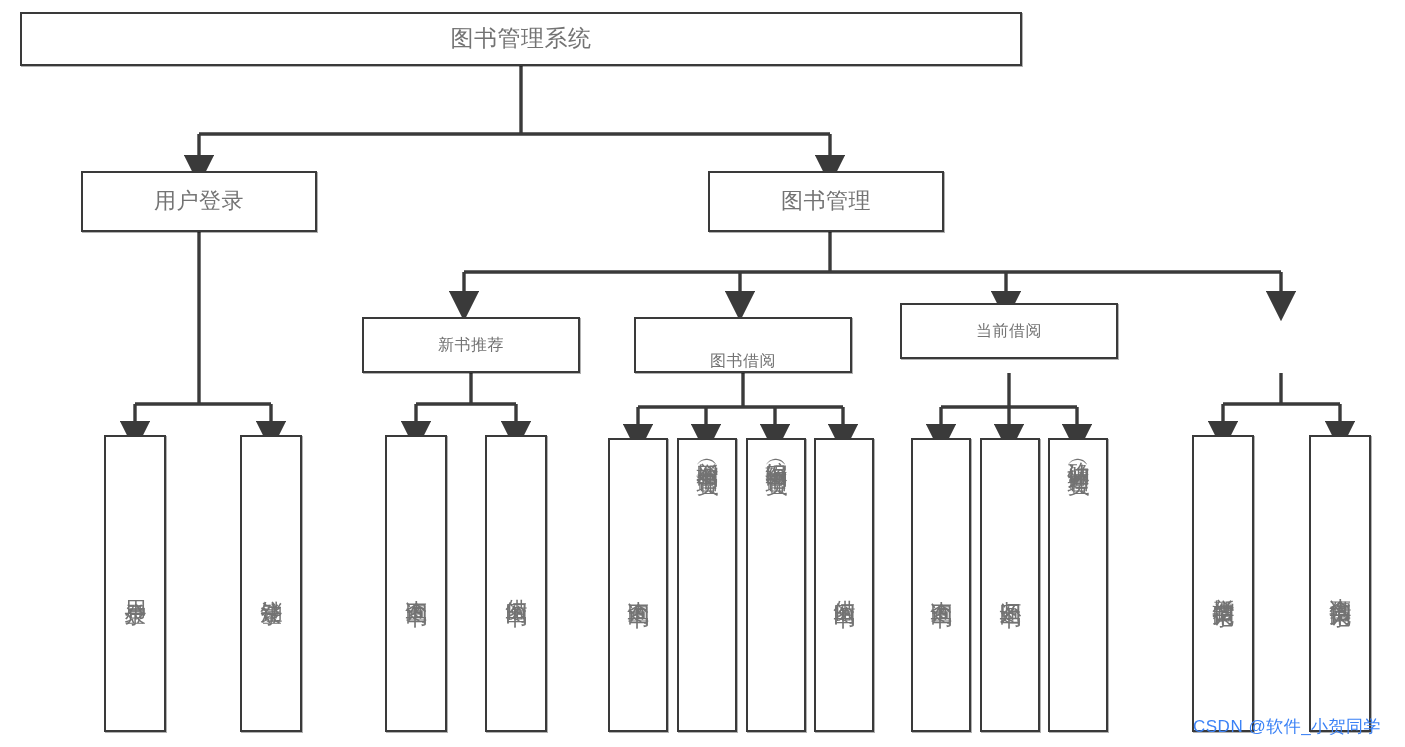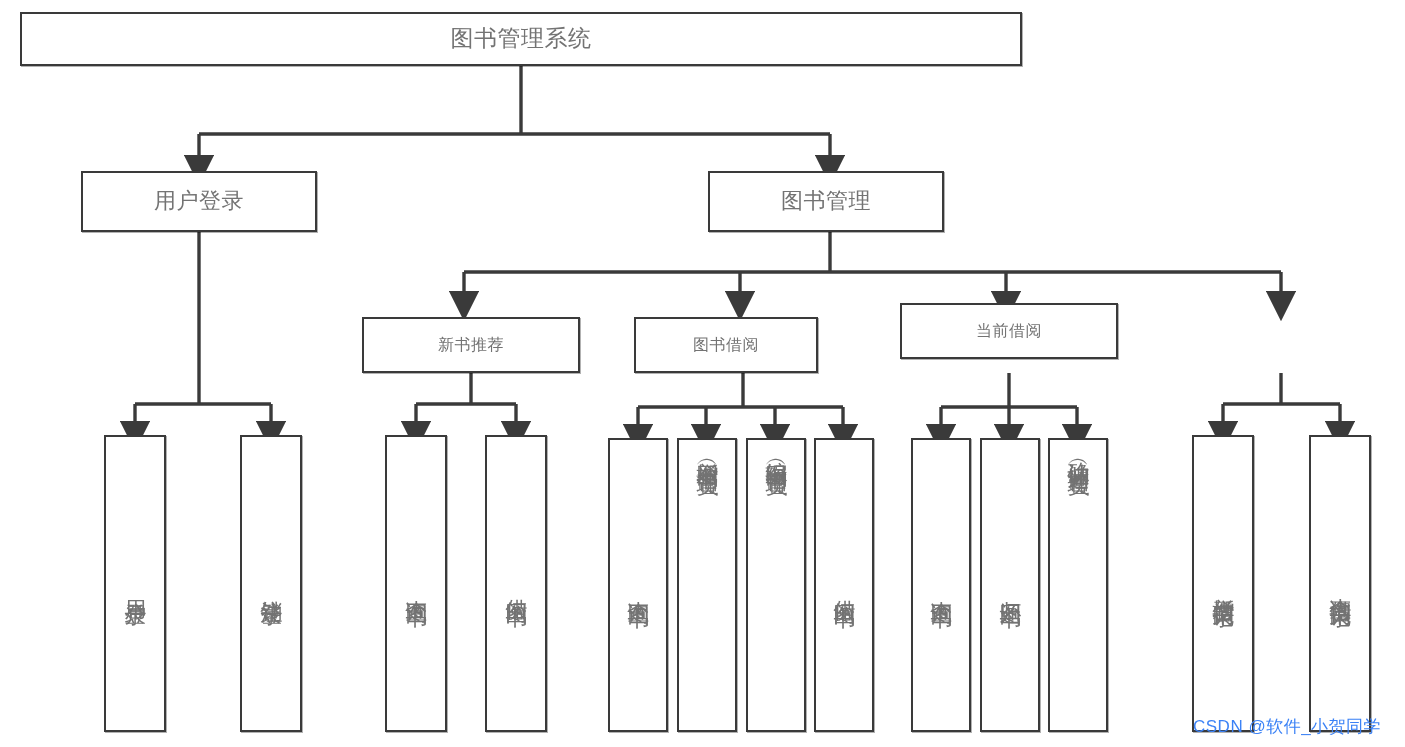--- a/index.html
+++ b/index.html
@@ -134,21 +134,21 @@
   <div class="node level2" style="left:81px; top:171px; width:236px; height:61px;">
     <span class="label">用户登录</span>
   </div>
   <div class="node level2" style="left:708px; top:171px; width:236px; height:61px;">
     <span class="label">图书管理</span>
   </div>
 
   <div class="node level3" style="left:362px; top:317px; width:218px; height:56px;">
     <span class="label">新书推荐</span>
   </div>
-  <div class="node level3" style="left:634px; top:317px; width:184px; height:56px;">
+  <div class="node level3" style="left:634px; top:317px; width:218px; height:56px;align-items:flex-end;">
     <span class="label">图书借阅</span>
   </div>
   <div class="node level3" style="left:900px; top:303px; width:218px; height:56px;">
     <span class="label">当前借阅</span>
   </div>
 
   <div class="node leaf center-v" style="left:104px; top:435px; width:62px; height:297px;">
     <span class="label">用户登录</span>
   </div>
   <div class="node leaf center-v" style="left:240px; top:435px; width:62px; height:297px;">

